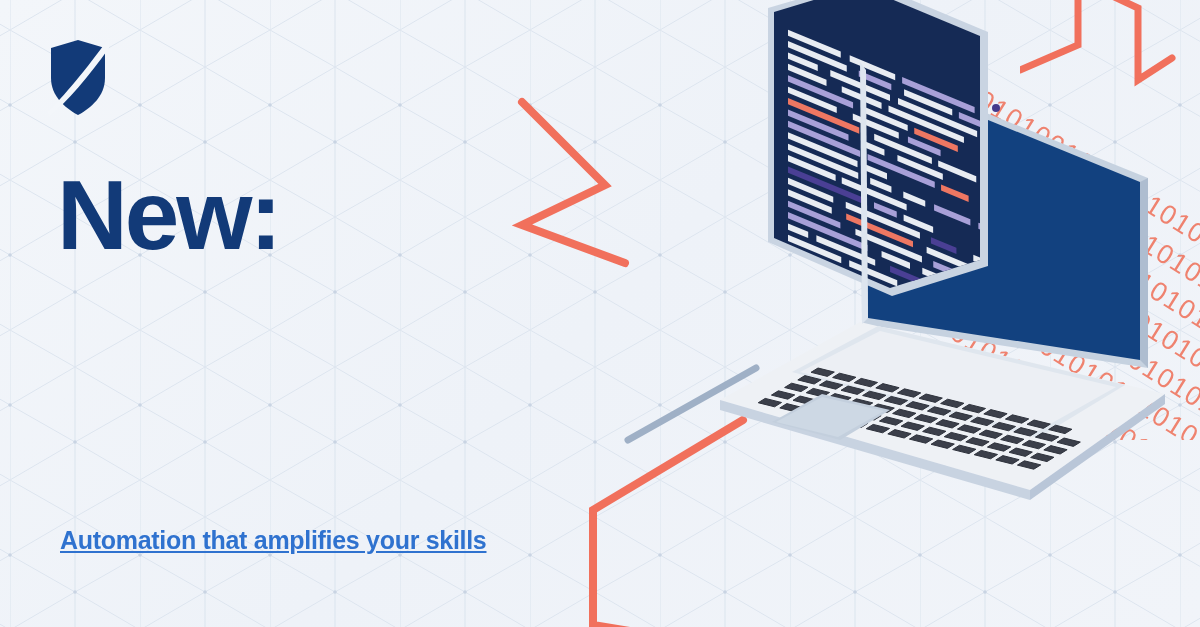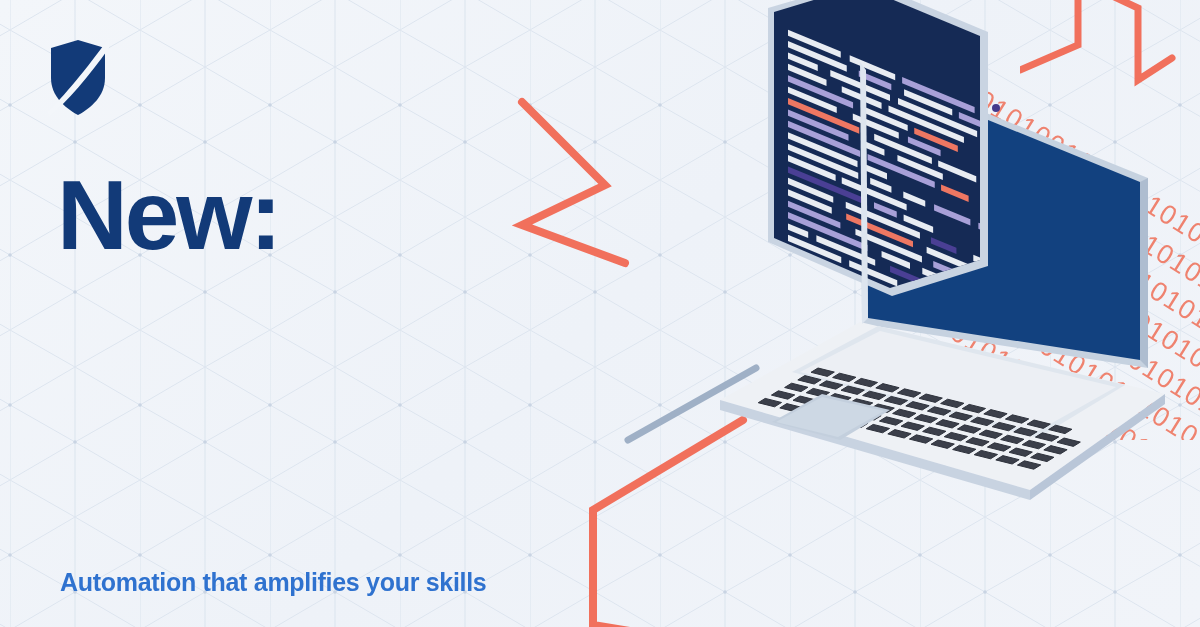--- a/index.html
+++ b/index.html
@@ -29,26 +29,27 @@
   .headline {
     position:absolute; left:57px; top:168px; width:560px;
     color:#123a78;
     font-weight:bold;
     font-size:98px;
     line-height:0.97;
     letter-spacing:-3px;
   }
   .headline .ln { display:block; white-space:nowrap; }
   .subhead {
-    position:absolute; left:60px; top:568px;
+    position:absolute; left:60px; top:526px;
     color:#2f72cf;
     font-weight:bold;
     font-size:25px;
     letter-spacing:-0.3px;
     white-space:nowrap;
+    text-decoration:underline;
   }
 
   
   .illo { position:absolute; left:560px; top:-30px; width:680px; height:700px; }
 
   
   .binary-wrap {
     position:absolute; left:930px; top:40px; width:330px; height:400px;
     overflow:hidden;
   }

